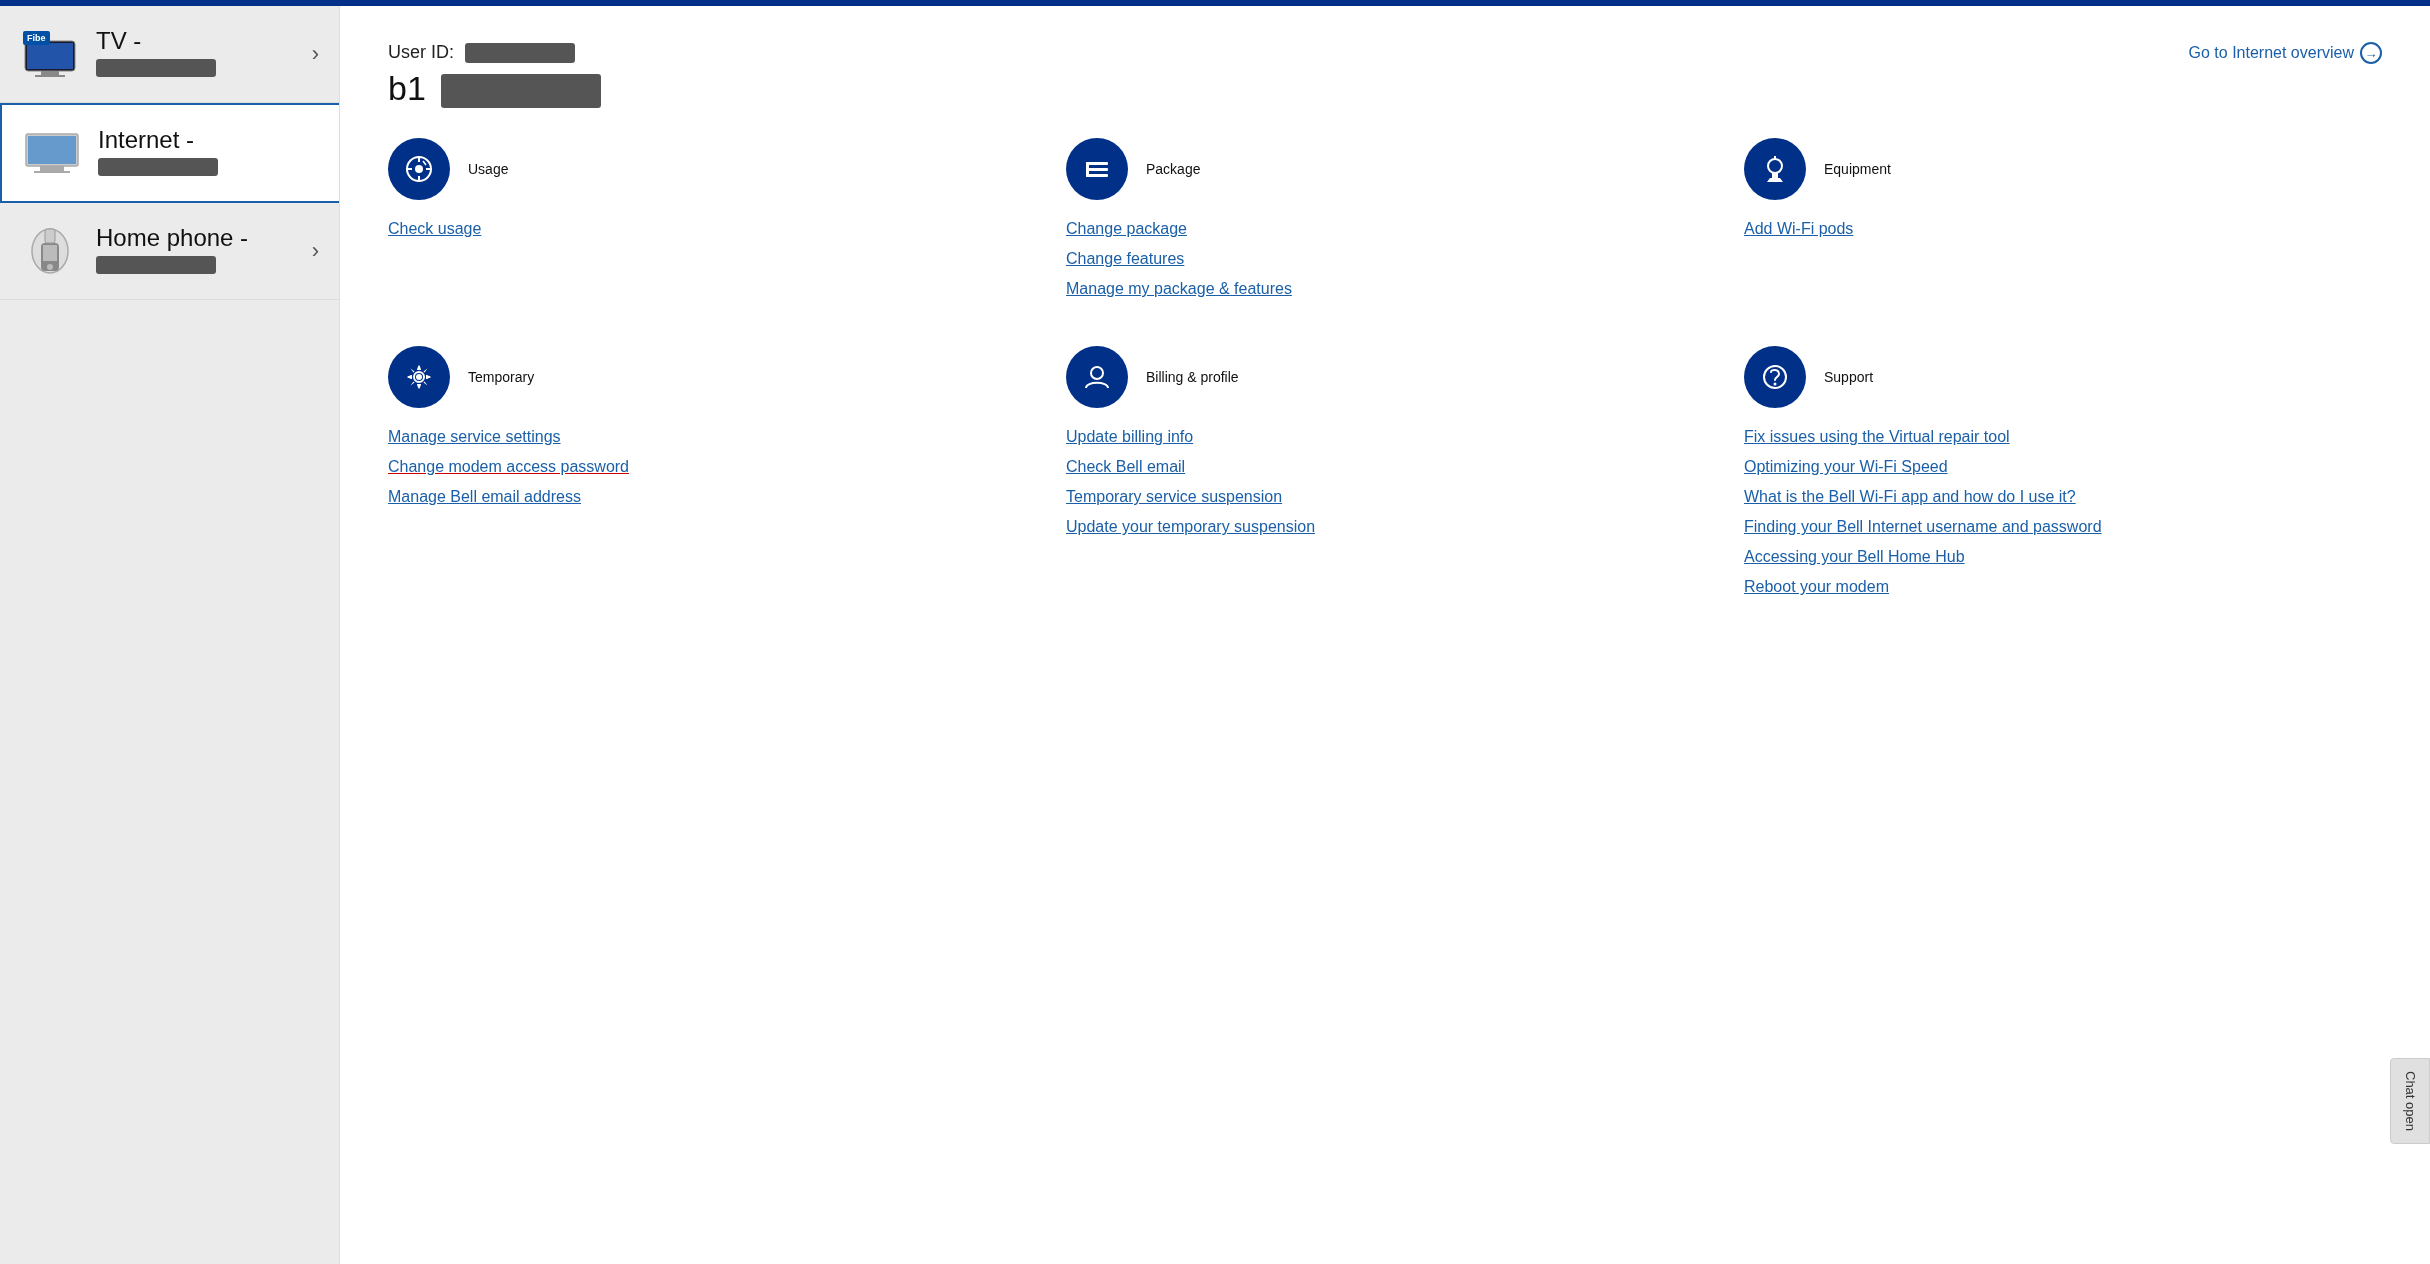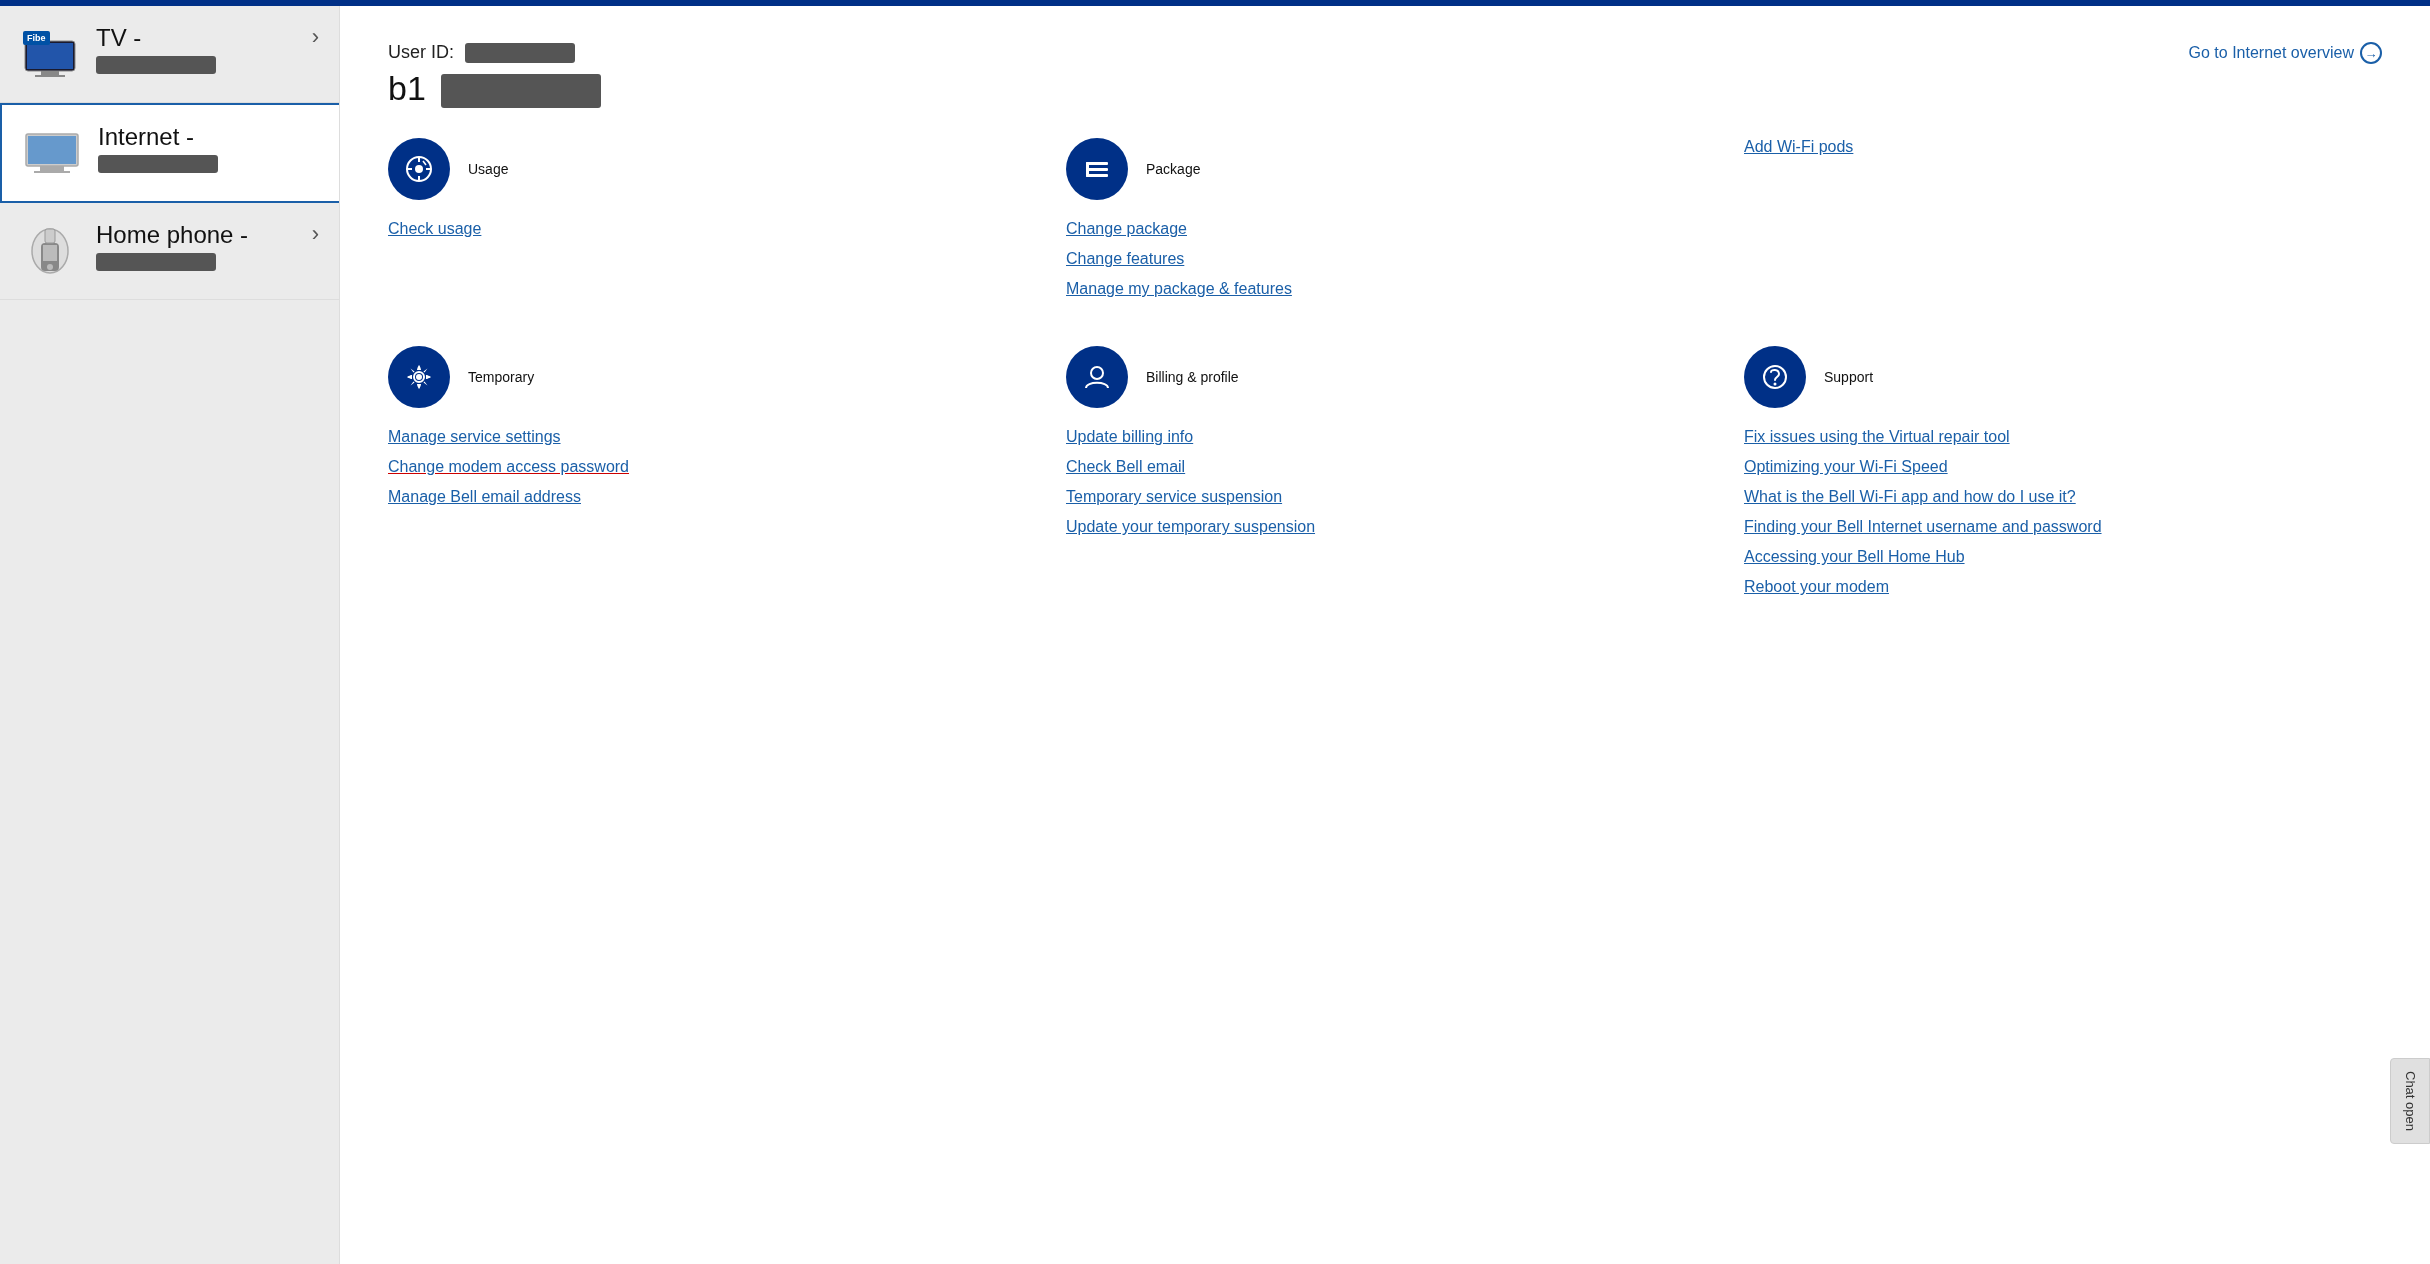--- a/index.html
+++ b/index.html
@@ -22,21 +22,21 @@
     .sidebar {
       width: 340px;
       min-width: 340px;
       background: #ebebeb;
       border-right: 1px solid #ddd;
       display: flex;
       flex-direction: column;
     }
     .sidebar-item {
       display: flex;
-      align-items: flex-start;
+      align-items: center;
       padding: 18px 20px;
       border-bottom: 1px solid #ddd;
       cursor: pointer;
       background: #ebebeb;
       position: relative;
     }
     .sidebar-item.active {
       background: #fff;
       border: 2.5px solid #1a5fa8;
       border-right: none;
@@ -325,20 +325,31 @@
             </div>
             <span class="section-title">Package</span>
           </div>
           <div class="section-links">
             <a>Change package</a>
             <a>Change features</a>
             <a>Manage my package &amp; features</a>
           </div>
         </div>
         <div class="section-block">
+          <div class="section-header">
+            <div class="section-icon">
+              <svg width="30" height="30" viewBox="0 0 30 30" fill="white" xmlns="http://www.w3.org/2000/svg">
+    <circle cx="15" cy="12" r="7" stroke="white" stroke-width="2" fill="none"></circle>
+    <line x1="15" y1="5" x2="15" y2="2" stroke="white" stroke-width="2"></line>
+    <path d="M10 24 L7 28 L23 28 L20 24 Z" fill="white"></path>
+    <rect x="12" y="19" width="6" height="5" fill="white"></rect>
+  </svg>
+            </div>
+            <span class="section-title">Equipment</span>
+          </div>
           <div class="section-links">
             <a>Add Wi-Fi pods</a>
           </div>
         </div>
         <div class="section-block">
           <div class="section-header">
             <div class="section-icon">
               <svg width="30" height="30" viewBox="0 0 30 30" fill="white" xmlns="http://www.w3.org/2000/svg">
     <circle cx="15" cy="15" r="5" stroke="white" stroke-width="2" fill="none"></circle>
     <path d="M15 3 L16.5 8 L14.5 8 Z M15 27 L16.5 22 L14.5 22 Z M3 15 L8 16.5 L8 14.5 Z M27 15 L22 16.5 L22 14.5 Z" fill="white"></path>

